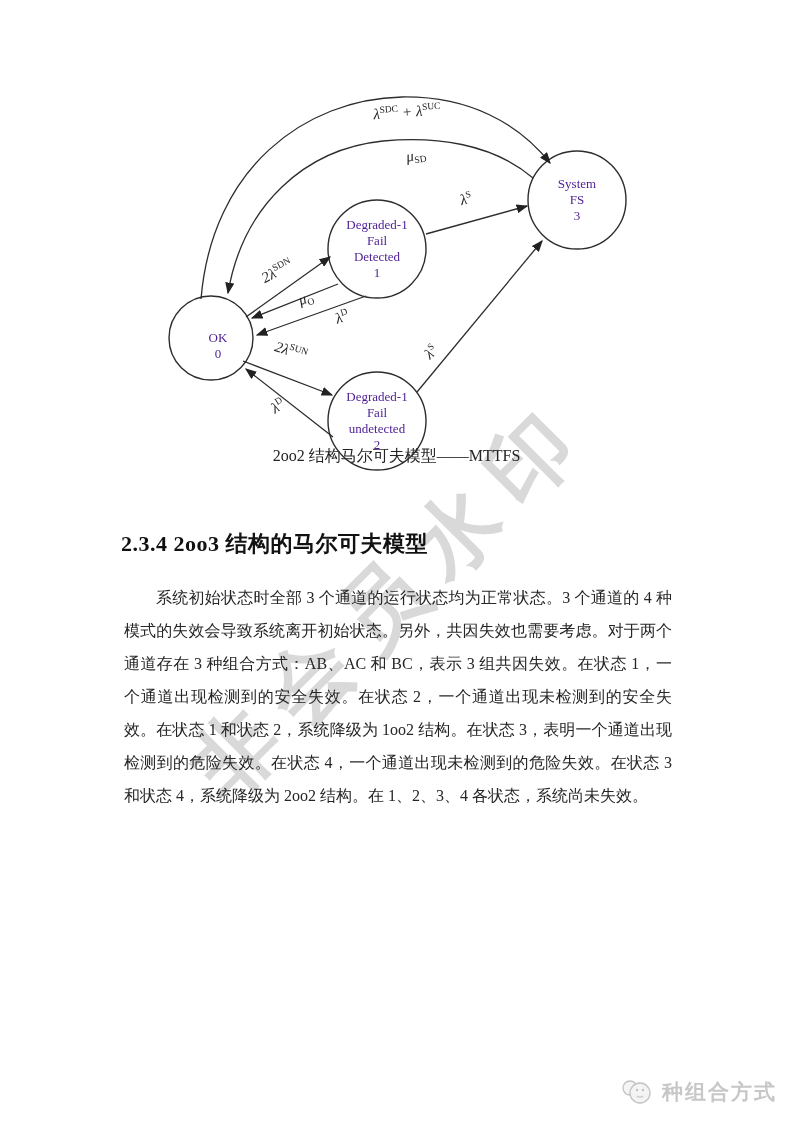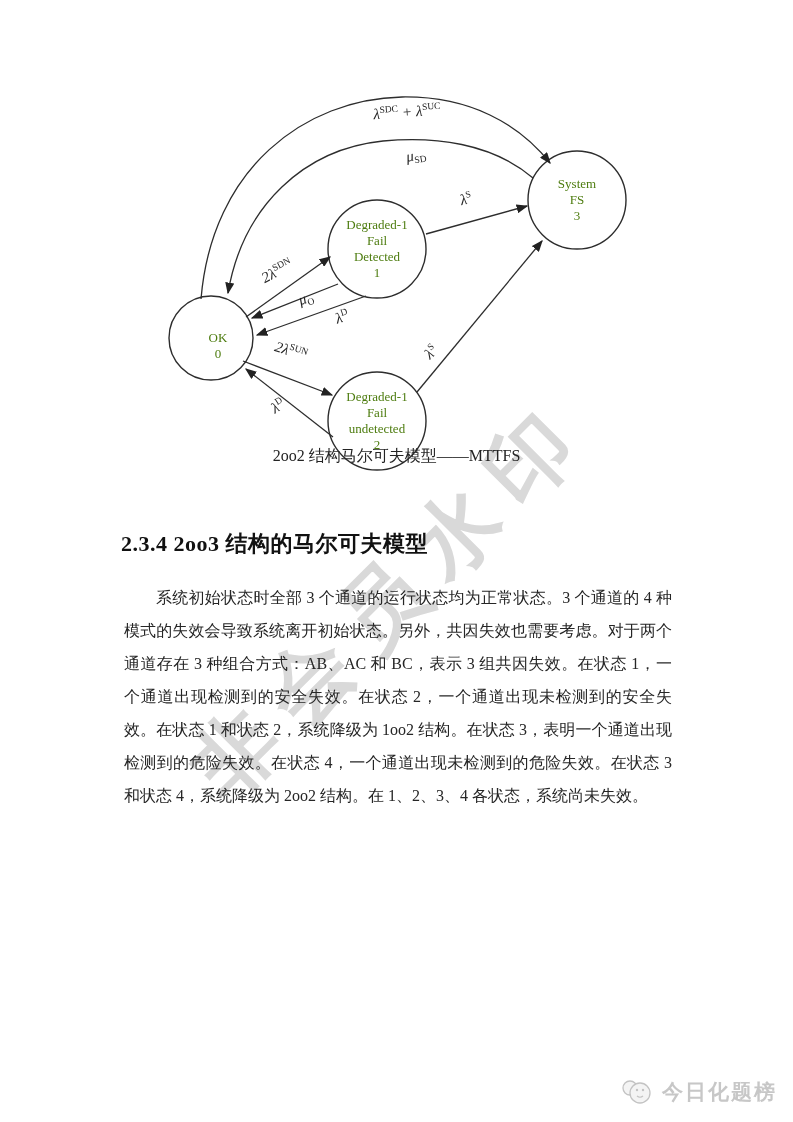--- a/index.html
+++ b/index.html
@@ -19,21 +19,21 @@
     font-size:84px;font-weight:700;letter-spacing:20px;
     color:#d9d9d9;white-space:nowrap;z-index:1;
     font-family:"Liberation Serif","DejaVu Serif",serif;
     user-select:none;
   }
   
   .diagram{position:absolute;left:0;top:0;width:793px;height:500px;z-index:2;}
   .diagram svg{position:absolute;left:0;top:0;}
   .node-label{
     position:absolute;transform:translate(-50%,-50%);
-    text-align:center;font-size:13px;line-height:16px;color:#4d7c0f;
+    text-align:center;font-size:13px;line-height:16px;color:#4c1d95;
     white-space:nowrap;
   }
   .edge-label{
     position:absolute;white-space:nowrap;
     font-size:15px;font-style:italic;color:#242424;
   }
   .edge-label sup,.edge-label sub{font-size:9.5px;font-style:normal;letter-spacing:0;}
   .edge-label sup{vertical-align:6px;}
   .edge-label sub{vertical-align:-3px;}
   .caption{
@@ -147,16 +147,16 @@
       <g fill="#f4f4f4" stroke="#c3c3c3" stroke-width="1.3">
         <circle cx="9" cy="10" r="7"></circle>
         <circle cx="19" cy="15" r="10"></circle>
       </g>
       <g fill="#c3c3c3">
         <circle cx="16" cy="12" r="1.2"></circle>
         <circle cx="22" cy="12" r="1.2"></circle>
       </g>
       <path d="M16,18 q3,2.5 6,0" fill="none" stroke="#c3c3c3" stroke-width="1.2"></path>
     </svg>
-    <span class="brand-name">今日化题榜</span>
+    <span class="brand-name">种组合方式</span>
   </div>
 
 </div>
 
 </body></html>

